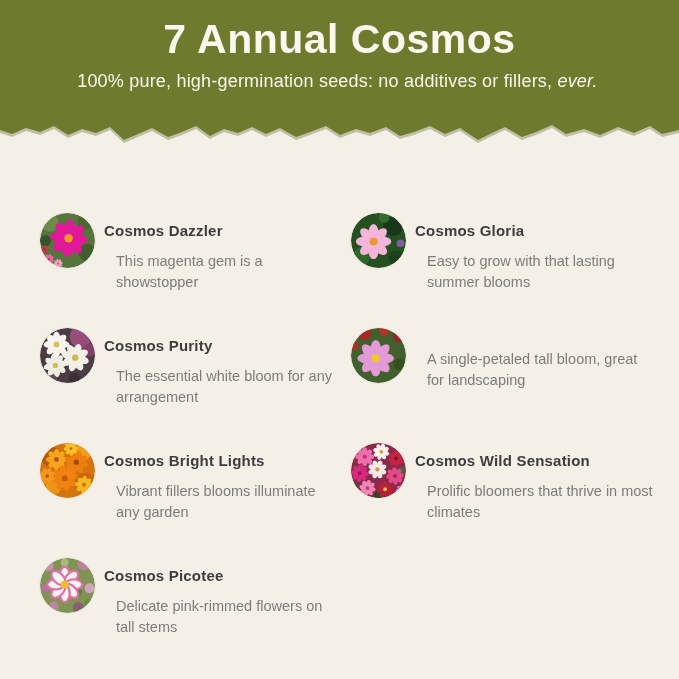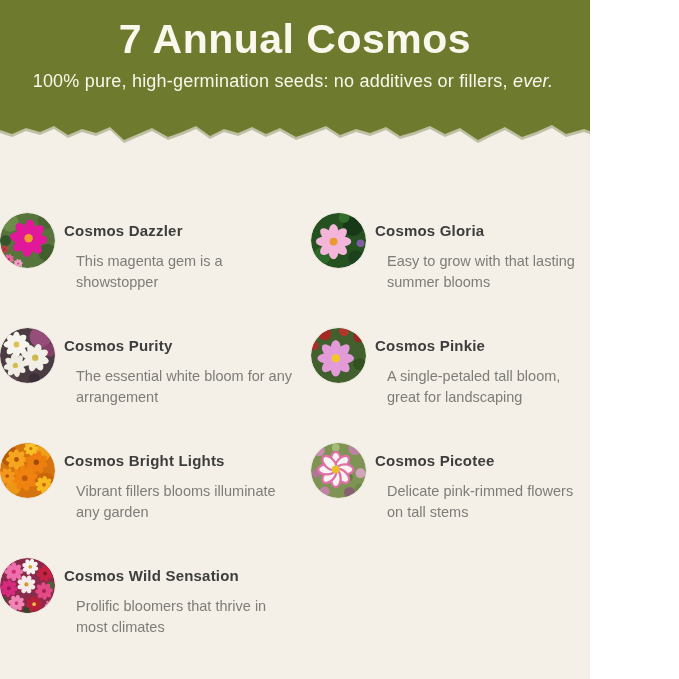--- a/index.html
+++ b/index.html
@@ -1,18 +1,18 @@
 <!DOCTYPE html>
 <html style="--banner_green: #6e7a2d; --banner_edge_shadow: #5c6526; --background_cream: #f4f0e8; --heading_text: #faf7ec; --item_title: #3d3d3d; --item_desc: #7d7c78;"><head>
 <meta charset="utf-8">
 <style>
   html,body{margin:0;padding:0;}
   .page{
     position:relative;
-    width:590px;height:679px;
+    width:679px;height:679px;
     background:var(--background_cream,#f4f0e8);
     font-family:"Liberation Sans", sans-serif;
     overflow:hidden;
   }
   
   .banner{
     background:var(--banner_green,#6e7a2d);
     height:118px;
     text-align:center;
     box-sizing:border-box;
@@ -30,20 +30,21 @@
     margin:8px 4px 0 0;
     font-size:18px;
     letter-spacing:.2px;
     color:var(--heading_text,#faf7ec);
   }
   .banner .sub em{font-style:italic;}
   .tear{display:block;width:679px;height:26px;}
   
   .grid{
     margin-top:69px;
+    padding-left:40px;
     display:grid;
     grid-template-columns:311px 1fr;
   }
   .item{
     height:115px;
     display:flex;
     align-items:flex-start;
   }
   .photo{
     width:55px;height:55px;
@@ -253,21 +254,20 @@
               <ellipse cx="45" cy="37.95" rx="9.299999999999999" ry="16.12" fill="#e39ad8" transform="rotate(135 45 55)"></ellipse>
               <ellipse cx="45" cy="37.95" rx="9.299999999999999" ry="16.12" fill="#e39ad8" transform="rotate(180 45 55)"></ellipse>
               <ellipse cx="45" cy="37.95" rx="9.299999999999999" ry="16.12" fill="#e39ad8" transform="rotate(225 45 55)"></ellipse>
               <ellipse cx="45" cy="37.95" rx="9.299999999999999" ry="16.12" fill="#e39ad8" transform="rotate(270 45 55)"></ellipse>
               <ellipse cx="45" cy="37.95" rx="9.299999999999999" ry="16.12" fill="#e39ad8" transform="rotate(315 45 55)"></ellipse>
               <circle cx="45" cy="55" r="7.4399999999999995" fill="#f2c824"></circle>
             </g>
           </svg>
         </div>
       <div class="text">
-        <h2>Cosmos Pinkie</h2>
         <p>A single-petaled tall bloom, great for landscaping</p>
       </div>
     </section>
 
     <section class="item">
       <div class="photo">
           <svg viewBox="0 0 100 100">
             <defs>
               <clipPath id="cp4">
                 <circle cx="50" cy="50" r="50"></circle>
@@ -332,57 +332,20 @@
               <ellipse cx="56" cy="3.3999999999999995" rx="3.5999999999999996" ry="6.24" fill="#f7c027" transform="rotate(310 56 10)"></ellipse>
               <ellipse cx="56" cy="3.3999999999999995" rx="3.5999999999999996" ry="6.24" fill="#f7c027" transform="rotate(355 56 10)"></ellipse>
               <ellipse cx="56" cy="3.3999999999999995" rx="3.5999999999999996" ry="6.24" fill="#f7c027" transform="rotate(400 56 10)"></ellipse>
               <circle cx="56" cy="10" r="2.88" fill="#d06e0d"></circle>
             </g>
           </svg>
         </div>
       <div class="text">
         <h2>Cosmos Bright Lights</h2>
         <p>Vibrant fillers blooms illuminate any garden</p>
-      </div>
-    </section>
-
-    <section class="item">
-      <div class="photo">
-          <svg viewBox="0 0 100 100">
-            <defs>
-              <clipPath id="cp6">
-                <circle cx="50" cy="50" r="50"></circle>
-              </clipPath>
-            </defs>
-            <g clip-path="url(#cp6)">
-              <rect x="0" y="0" width="100" height="100" fill="#7f9454"></rect>
-              <circle cx="15" cy="14" r="10" fill="#cf8fb8" opacity="0.9"></circle>
-              <circle cx="80" cy="10" r="12" fill="#c27faa" opacity="0.9"></circle>
-              <circle cx="90" cy="55" r="9" fill="#d9a6c6" opacity="0.9"></circle>
-              <circle cx="10" cy="55" r="8" fill="#b7729e" opacity="0.9"></circle>
-              <circle cx="25" cy="88" r="9" fill="#c583ad" opacity="0.9"></circle>
-              <circle cx="70" cy="90" r="10" fill="#8a5a78" opacity="0.9"></circle>
-              <circle cx="45" cy="8" r="7" fill="#a8c17a" opacity="0.9"></circle>
-              <circle cx="68" cy="62" r="8" fill="#5e7a3c" opacity="0.9"></circle>
-              <circle cx="88" cy="82" r="8" fill="#6d8646" opacity="0.9"></circle>
-              <ellipse cx="45" cy="31.5" rx="9" ry="15.600000000000001" fill="#f8f4f2" transform="rotate(0 45 48)" stroke="#e070a8" stroke-width="4.2"></ellipse>
-              <ellipse cx="45" cy="31.5" rx="9" ry="15.600000000000001" fill="#f8f4f2" transform="rotate(45 45 48)" stroke="#e070a8" stroke-width="4.2"></ellipse>
-              <ellipse cx="45" cy="31.5" rx="9" ry="15.600000000000001" fill="#f8f4f2" transform="rotate(90 45 48)" stroke="#e070a8" stroke-width="4.2"></ellipse>
-              <ellipse cx="45" cy="31.5" rx="9" ry="15.600000000000001" fill="#f8f4f2" transform="rotate(135 45 48)" stroke="#e070a8" stroke-width="4.2"></ellipse>
-              <ellipse cx="45" cy="31.5" rx="9" ry="15.600000000000001" fill="#f8f4f2" transform="rotate(180 45 48)" stroke="#e070a8" stroke-width="4.2"></ellipse>
-              <ellipse cx="45" cy="31.5" rx="9" ry="15.600000000000001" fill="#f8f4f2" transform="rotate(225 45 48)" stroke="#e070a8" stroke-width="4.2"></ellipse>
-              <ellipse cx="45" cy="31.5" rx="9" ry="15.600000000000001" fill="#f8f4f2" transform="rotate(270 45 48)" stroke="#e070a8" stroke-width="4.2"></ellipse>
-              <ellipse cx="45" cy="31.5" rx="9" ry="15.600000000000001" fill="#f8f4f2" transform="rotate(315 45 48)" stroke="#e070a8" stroke-width="4.2"></ellipse>
-              <circle cx="45" cy="48" r="7.199999999999999" fill="#e9bf2a"></circle>
-            </g>
-          </svg>
-        </div>
-      <div class="text wide">
-        <h2>Cosmos Picotee</h2>
-        <p>Delicate pink-rimmed flowers on tall stems</p>
       </div>
     </section>
 
     <section class="item">
       <div class="photo">
           <svg viewBox="0 0 100 100">
             <defs>
               <clipPath id="cp5">
                 <circle cx="50" cy="50" r="50"></circle>
               </clipPath>
@@ -475,14 +438,51 @@
               <circle cx="92" cy="86" r="2.4" fill="#b2336a"></circle>
             </g>
           </svg>
         </div>
       <div class="text">
         <h2>Cosmos Wild Sensation</h2>
         <p>Prolific bloomers that thrive in most climates</p>
       </div>
     </section>
 
+    <section class="item">
+      <div class="photo">
+          <svg viewBox="0 0 100 100">
+            <defs>
+              <clipPath id="cp6">
+                <circle cx="50" cy="50" r="50"></circle>
+              </clipPath>
+            </defs>
+            <g clip-path="url(#cp6)">
+              <rect x="0" y="0" width="100" height="100" fill="#7f9454"></rect>
+              <circle cx="15" cy="14" r="10" fill="#cf8fb8" opacity="0.9"></circle>
+              <circle cx="80" cy="10" r="12" fill="#c27faa" opacity="0.9"></circle>
+              <circle cx="90" cy="55" r="9" fill="#d9a6c6" opacity="0.9"></circle>
+              <circle cx="10" cy="55" r="8" fill="#b7729e" opacity="0.9"></circle>
+              <circle cx="25" cy="88" r="9" fill="#c583ad" opacity="0.9"></circle>
+              <circle cx="70" cy="90" r="10" fill="#8a5a78" opacity="0.9"></circle>
+              <circle cx="45" cy="8" r="7" fill="#a8c17a" opacity="0.9"></circle>
+              <circle cx="68" cy="62" r="8" fill="#5e7a3c" opacity="0.9"></circle>
+              <circle cx="88" cy="82" r="8" fill="#6d8646" opacity="0.9"></circle>
+              <ellipse cx="45" cy="31.5" rx="9" ry="15.600000000000001" fill="#f8f4f2" transform="rotate(0 45 48)" stroke="#e070a8" stroke-width="4.2"></ellipse>
+              <ellipse cx="45" cy="31.5" rx="9" ry="15.600000000000001" fill="#f8f4f2" transform="rotate(45 45 48)" stroke="#e070a8" stroke-width="4.2"></ellipse>
+              <ellipse cx="45" cy="31.5" rx="9" ry="15.600000000000001" fill="#f8f4f2" transform="rotate(90 45 48)" stroke="#e070a8" stroke-width="4.2"></ellipse>
+              <ellipse cx="45" cy="31.5" rx="9" ry="15.600000000000001" fill="#f8f4f2" transform="rotate(135 45 48)" stroke="#e070a8" stroke-width="4.2"></ellipse>
+              <ellipse cx="45" cy="31.5" rx="9" ry="15.600000000000001" fill="#f8f4f2" transform="rotate(180 45 48)" stroke="#e070a8" stroke-width="4.2"></ellipse>
+              <ellipse cx="45" cy="31.5" rx="9" ry="15.600000000000001" fill="#f8f4f2" transform="rotate(225 45 48)" stroke="#e070a8" stroke-width="4.2"></ellipse>
+              <ellipse cx="45" cy="31.5" rx="9" ry="15.600000000000001" fill="#f8f4f2" transform="rotate(270 45 48)" stroke="#e070a8" stroke-width="4.2"></ellipse>
+              <ellipse cx="45" cy="31.5" rx="9" ry="15.600000000000001" fill="#f8f4f2" transform="rotate(315 45 48)" stroke="#e070a8" stroke-width="4.2"></ellipse>
+              <circle cx="45" cy="48" r="7.199999999999999" fill="#e9bf2a"></circle>
+            </g>
+          </svg>
+        </div>
+      <div class="text wide">
+        <h2>Cosmos Picotee</h2>
+        <p>Delicate pink-rimmed flowers on tall stems</p>
+      </div>
+    </section>
+
   </main>
 </div>
 
 </body></html>

